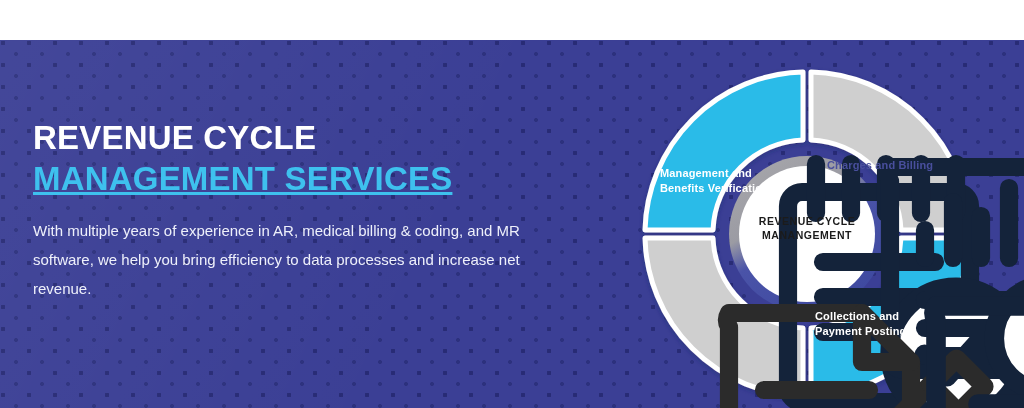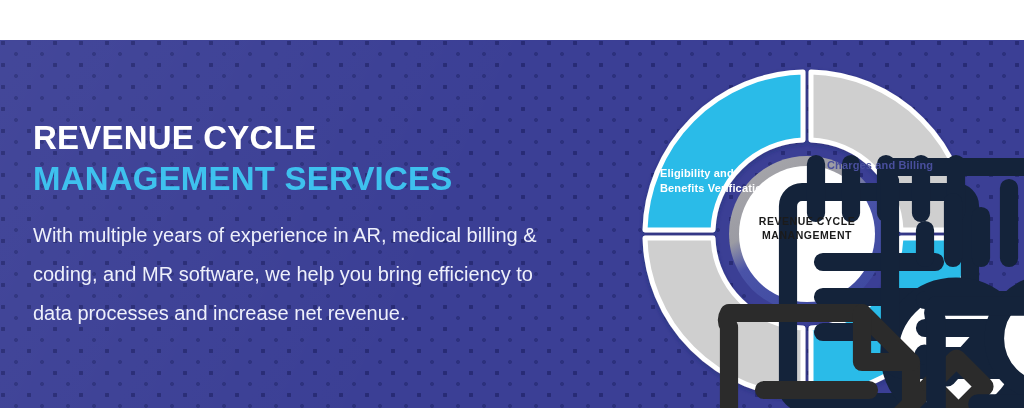--- a/index.html
+++ b/index.html
@@ -43,26 +43,26 @@
     z-index: 3;
   }
   .headline {
     margin: 0;
     font-size: 33px;
     line-height: 1.24;
     font-weight: 700;
     letter-spacing: 0.2px;
   }
   .headline .line1 { color: #ffffff; display:block; }
-  .headline .line2 { color: #3ec1ee; display:block; }
+  .headline .line2 { color: #3ec1ee; display:block;text-decoration:underline; }
 
   .subcopy {
     margin: 16px 0 0 0;
     color: #eef0fb;
-    font-size: 20px;
+    font-size: 15px;
     line-height: 1.95;
     font-weight: 400;
     max-width: 520px;
   }
 
   
   .diagram {
     position: absolute;
     left: 639px;
     top: 26px;
@@ -210,24 +210,25 @@
     <svg class="seg-icon ico-collections" viewBox="0 0 48 48">
       <g fill="none" stroke="#14233a" stroke-width="2.8" stroke-linecap="round" stroke-linejoin="round">
         <path d="M9 6 h18 l8 8 v24 a2 2 0 0 1 -2 2 H11 a2 2 0 0 1 -2 -2 V8 a2 2 0 0 1 0 -2 z"></path>
         <path d="M27 6 v8 h8"></path>
         <path d="M15 20 h13 M15 24 h13 M15 28 h13"></path>
       </g>
       <circle cx="34.5" cy="34.5" r="9.5" fill="#ffffff" stroke="#14233a" stroke-width="2.8"></circle>
       <path d="M34.5 40 v-11 M30.2 33.2 l4.3 -4.3 l4.3 4.3" fill="none" stroke="#14233a" stroke-width="2.8" stroke-linecap="round" stroke-linejoin="round"></path>
     </svg>
 
-    <div class="seg-label light lbl-eligibility">Eligibility and Benefits Verification</div>
+    <div class="seg-label light lbl-eligibility">Management and Benefits Verification</div>
 
     <div class="seg-label dark lbl-charges">Charges and Billing</div>
 
+    <div class="seg-label light lbl-collections">Collections and Payment Posting</div>
 
 
     <div class="hub-text">
       <span>REVENUE CYCLE</span><br>
       <span>MANANGEMENT</span>
     </div>
 
   </div>
 </div>
 

